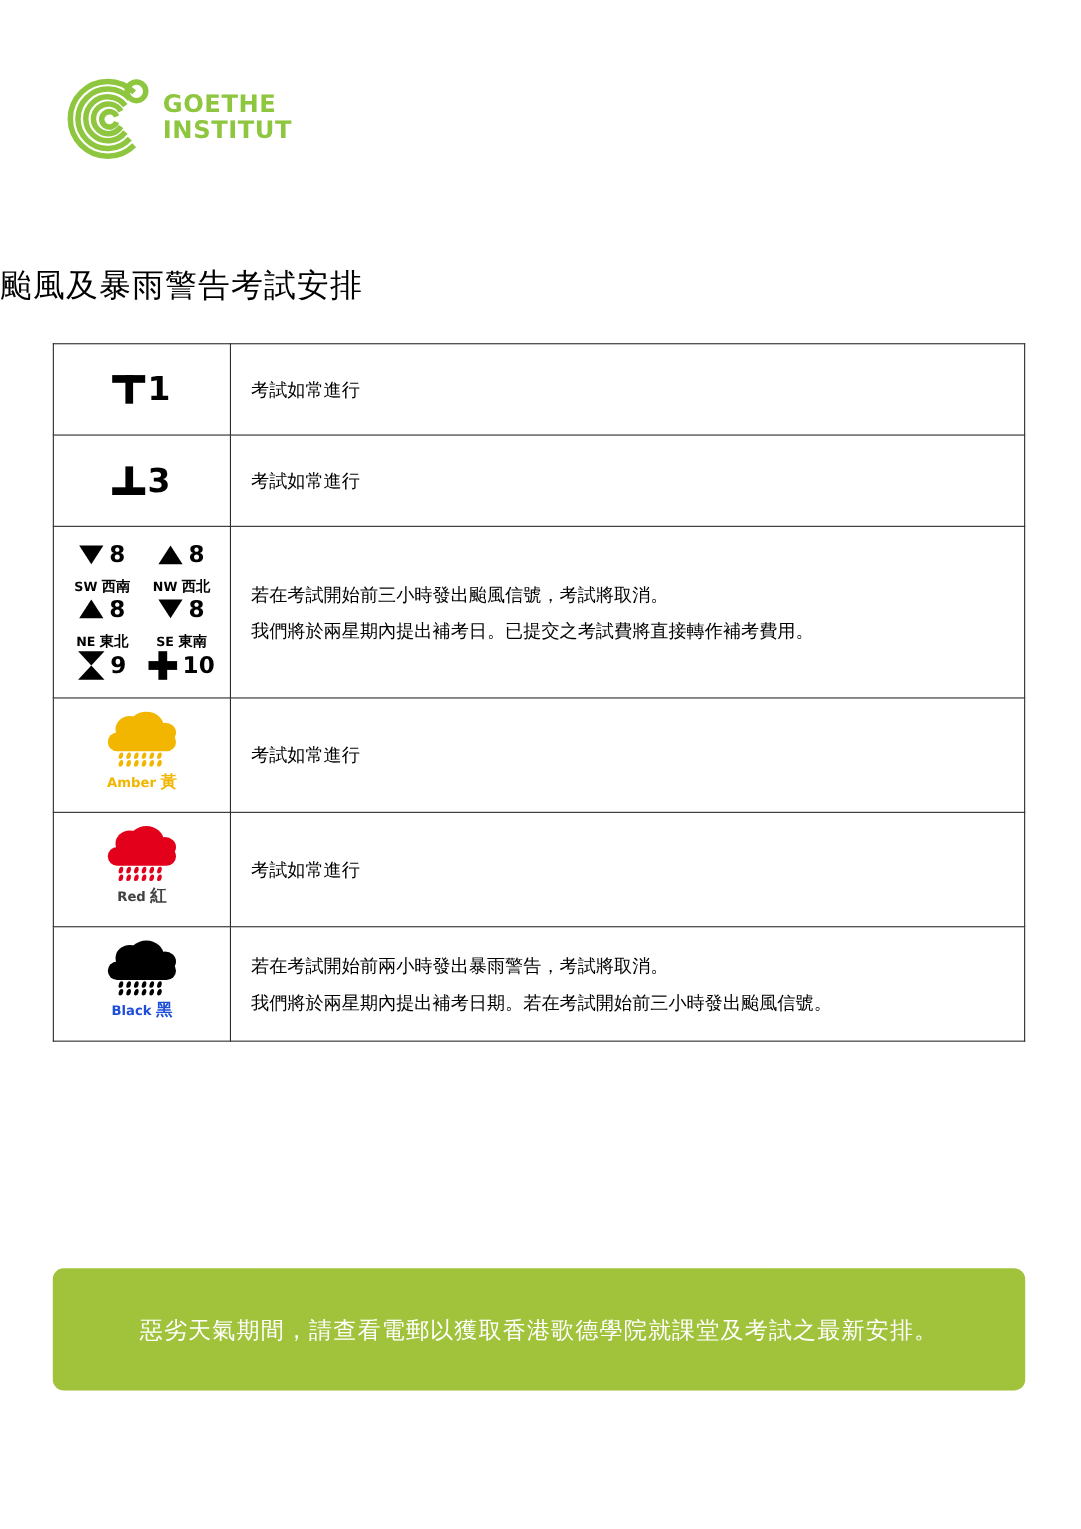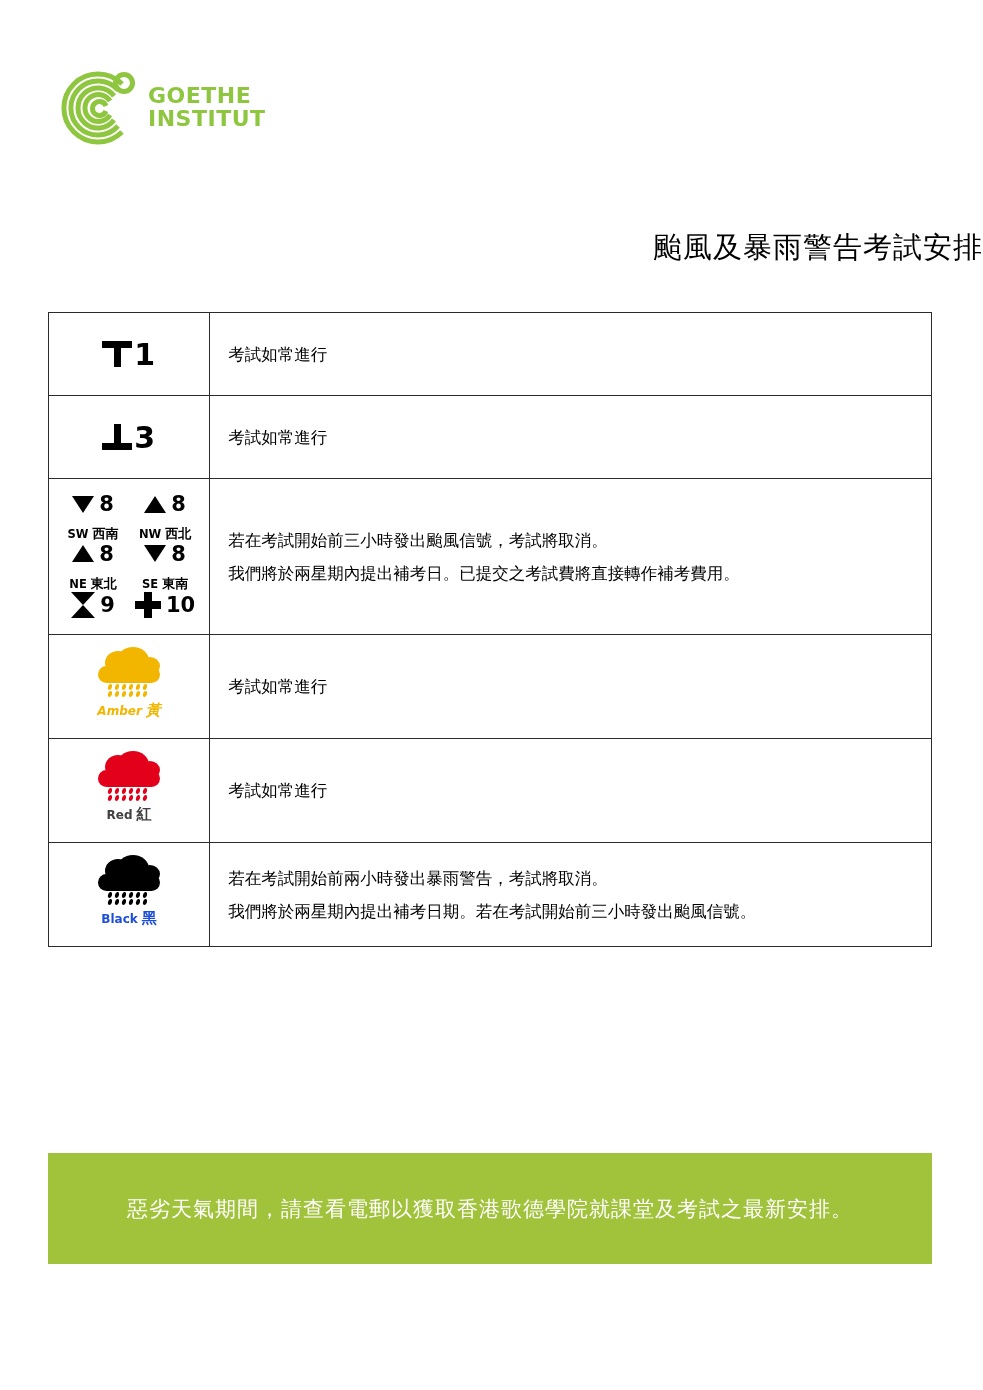--- a/index.html
+++ b/index.html
@@ -35,24 +35,24 @@
     font-weight: bold;
     font-size: 22px;
     line-height: 1.04;
     color: #8ec63f;
     letter-spacing: 0.5px;
   }
 
   
   .page-title {
     position: absolute;
-    top: 228px;
+    top: 240px;
     left: 0;
     width: 983px;
-    text-align: right;
+    text-align: left;
     font-size: 29px;
     font-family: "DejaVu Serif", serif;
     letter-spacing: 1px;
   }
 
   
   .wx-table {
     position: absolute;
     left: 48px;
     top: 312px;
@@ -228,38 +228,39 @@
     margin-top: 4px;
     font-family: "DejaVu Sans", sans-serif;
     font-weight: bold;
     font-size: 12px;
   }
   .rain-label .cn {
     font-family: "DejaVu Serif", serif;
     font-size: 15px;
     margin-left: 4px;
   }
-  .amber { color: #f2b600; font-style: italic; }
+  .amber { color: #f2b600; }
   .amber-bg { background: #f2b600; }
   .red { color: #404040; }
   .red-bg { background: #e2001a; }
   .black { color: #1d4ed8; }
   .black-bg { background: #000; }
 
   
   .footer-banner {
     position: absolute;
     left: 48px;
     top: 1153px;
     width: 884px;
     height: 111px;
     background: #a1c23b;
     display: flex;
     align-items: center;
     justify-content: center;
+    border-radius: 10px;
   }
   .footer-banner span {
     color: #ffffff;
     font-family: "DejaVu Serif", serif;
     font-size: 21px;
     letter-spacing: 1px;
   }
 </style>
 </head>
 <body>

